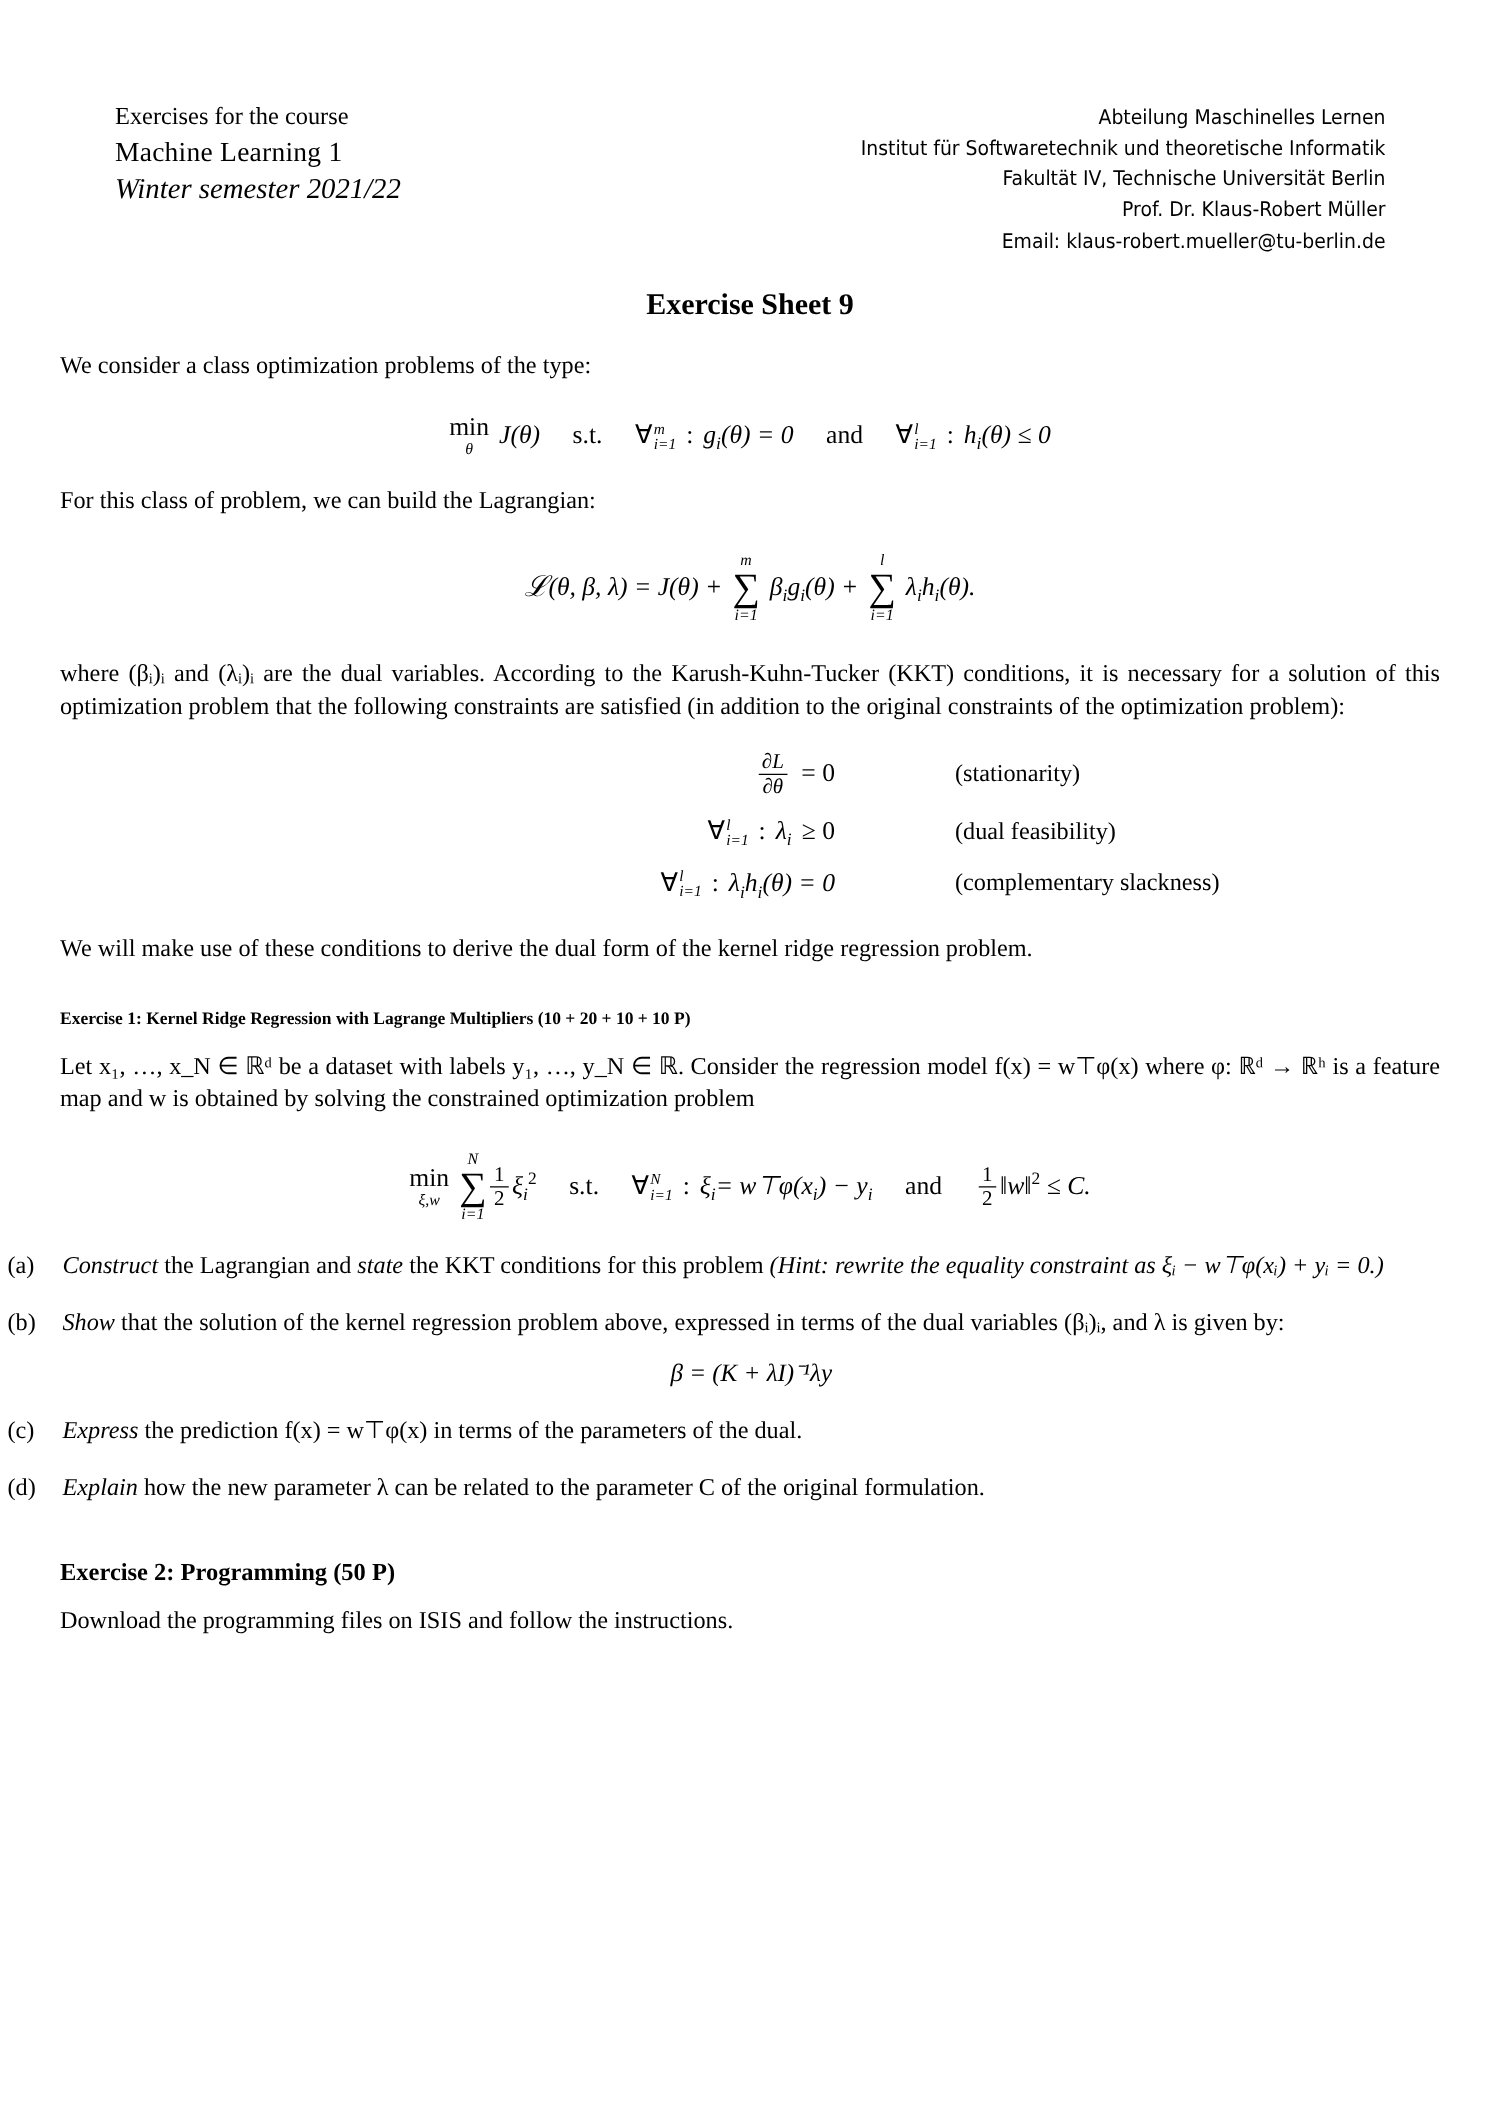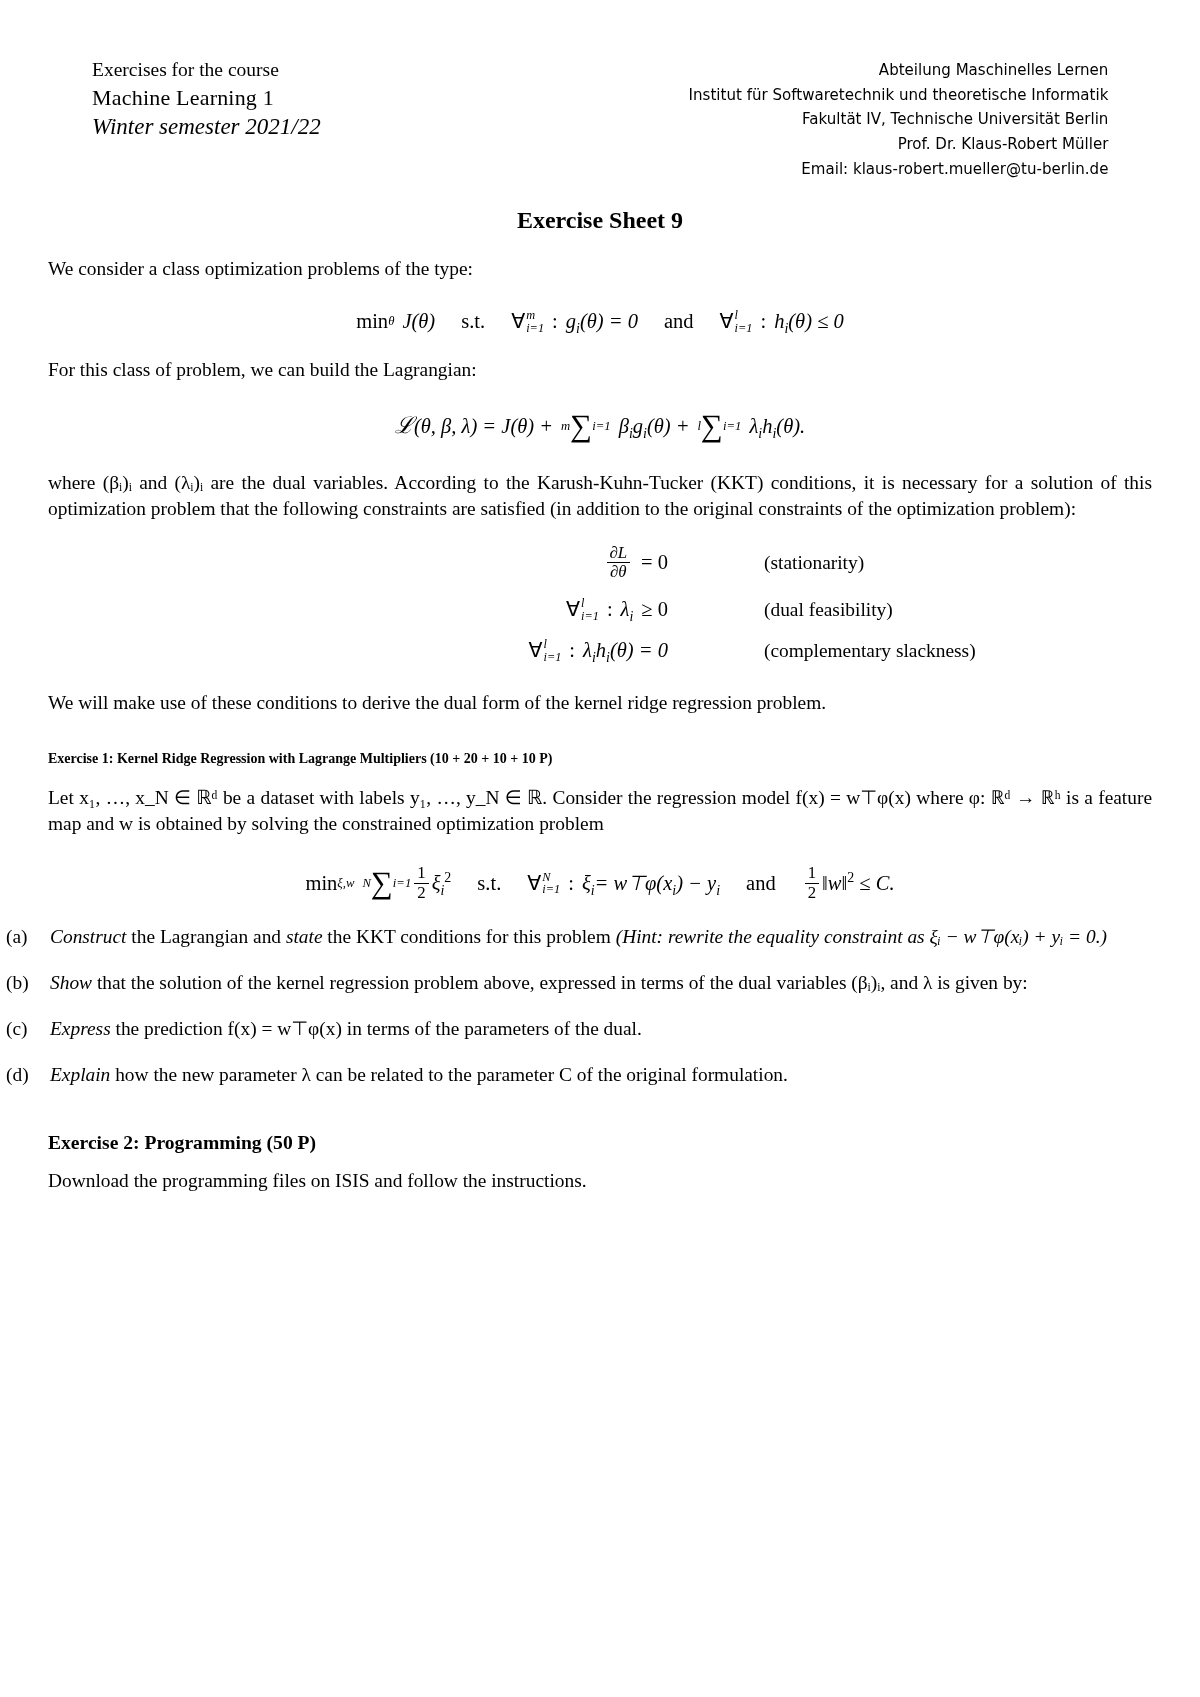--- a/index.html
+++ b/index.html
@@ -3,21 +3,21 @@
 <meta charset="utf-8">
 <style>
   html, body { margin:0; padding:0; }
   body {
     width:1200px; height:1697px;
     background:#ffffff;
     font-family:"Liberation Serif", serif;
     color:#000000;
     -webkit-font-smoothing:antialiased;
   }
-  .page { position:relative; width:1200px; height:1307px; padding:0; box-sizing:border-box; }
+  .page { position:relative; width:1200px; height:1307px; padding:0; box-sizing:border-box;margin-top:24px; }
 
   
   .header { display:flex; justify-content:space-between; align-items:flex-start;
             padding:58px 92px 0 92px; }
   .hdr-left { line-height:1.18; }
   .hdr-left .l1 { font-size:19.5px; }
   .hdr-left .l2 { font-size:22px; letter-spacing:.2px; margin:4px 0 2px 0; }
   .hdr-left .l3 { font-size:23px;font-style:italic; }
   .hdr-right { text-align:right; font-family:"DejaVu Sans","Liberation Sans", sans-serif;
                font-size:16.2px; line-height:1.52; transform:scaleX(0.93);
@@ -31,21 +31,21 @@
   p.tx.tight { margin-top:16px; }
 
   
   .math { font-family:"Liberation Serif", serif; font-style:italic; }
   .up { font-style:normal; }
   .eq { text-align:center; margin:26px 0 0 0; font-size:20.5px; }
   .eqrow { display:flex; align-items:center; justify-content:center; gap:0; }
   sub, sup { font-size:.68em; line-height:0; font-style:italic; }
   sup.up, sub.up { font-style:normal; }
 
-  .stack { display:inline-flex; flex-direction:row; align-items:center;
+  .stack { display:inline-flex; flex-direction:column; align-items:center;
            vertical-align:middle; line-height:1.02; font-style:normal; }
   .stack .top { font-size:.62em; font-style:italic; }
   .stack .bot { font-size:.62em; font-style:italic; }
   .stack .mid { font-size:1em; }
   .bigop { font-size:1.5em; font-style:normal; }
 
   .frac { display:inline-flex; flex-direction:column; align-items:center;
           vertical-align:middle; margin:0 3px; line-height:1.1; }
   .frac .num { font-size:.82em; padding:0 3px; }
   .frac .den { font-size:.82em; padding:0 3px; border-top:1.1px solid #000; }
@@ -280,20 +280,23 @@
         <div class="lbl">(a)</div>
         <div class="cnt">
           <span class="it">Construct</span><span> the Lagrangian and </span><span class="it">state</span><span> the KKT conditions for this problem </span><span class="it">(Hint: rewrite the equality constraint as ξᵢ − w⊤φ(xᵢ) + yᵢ = 0.)</span>
         </div>
       </div>
 
       <div class="item outdent">
         <div class="lbl">(b)</div>
         <div class="cnt">
           <span class="it">Show</span><span> that the solution of the kernel regression problem above, expressed in terms of the dual variables (βᵢ)ᵢ, and λ is given by:</span>
+          <div class="eq" style="margin-top:14px; font-size:20px;">
+            <span class="math">β = (K + λI)⁻¹λy</span>
+          </div>
         </div>
       </div>
 
       <div class="item outdent">
         <div class="lbl">(c)</div>
         <div class="cnt">
           <span class="it">Express</span><span> the prediction f(x) = w⊤φ(x) in terms of the parameters of the dual.</span>
         </div>
       </div>
 

